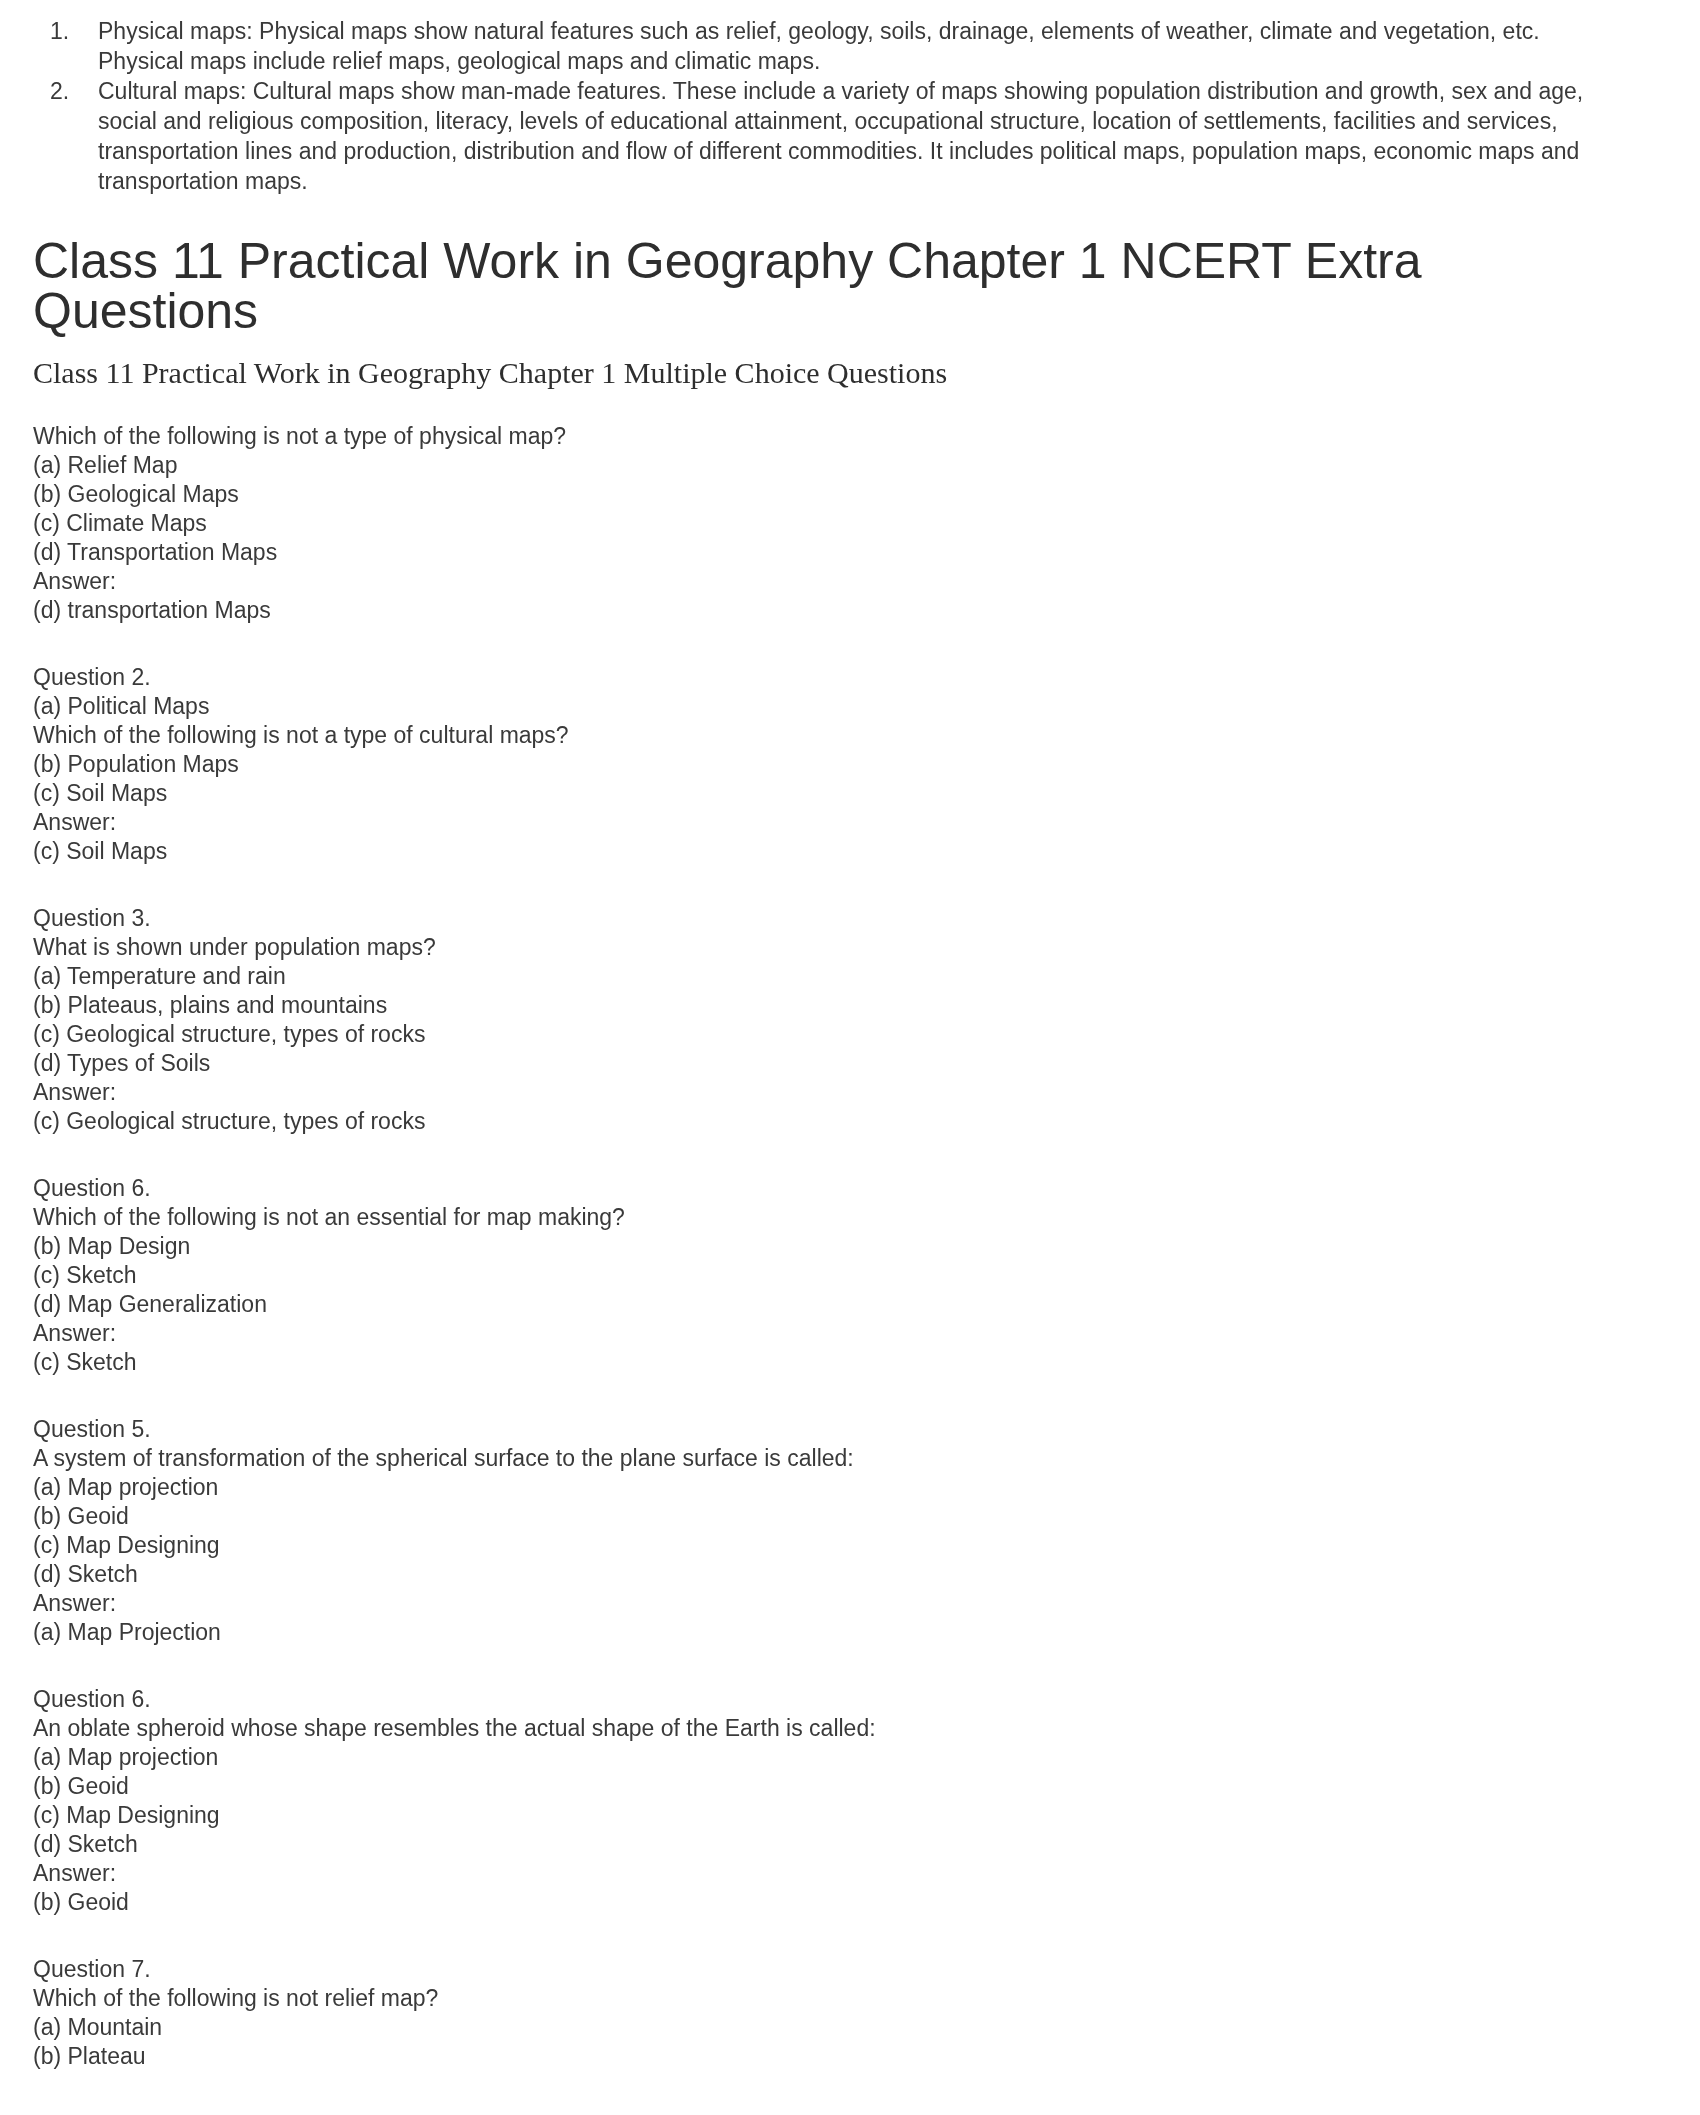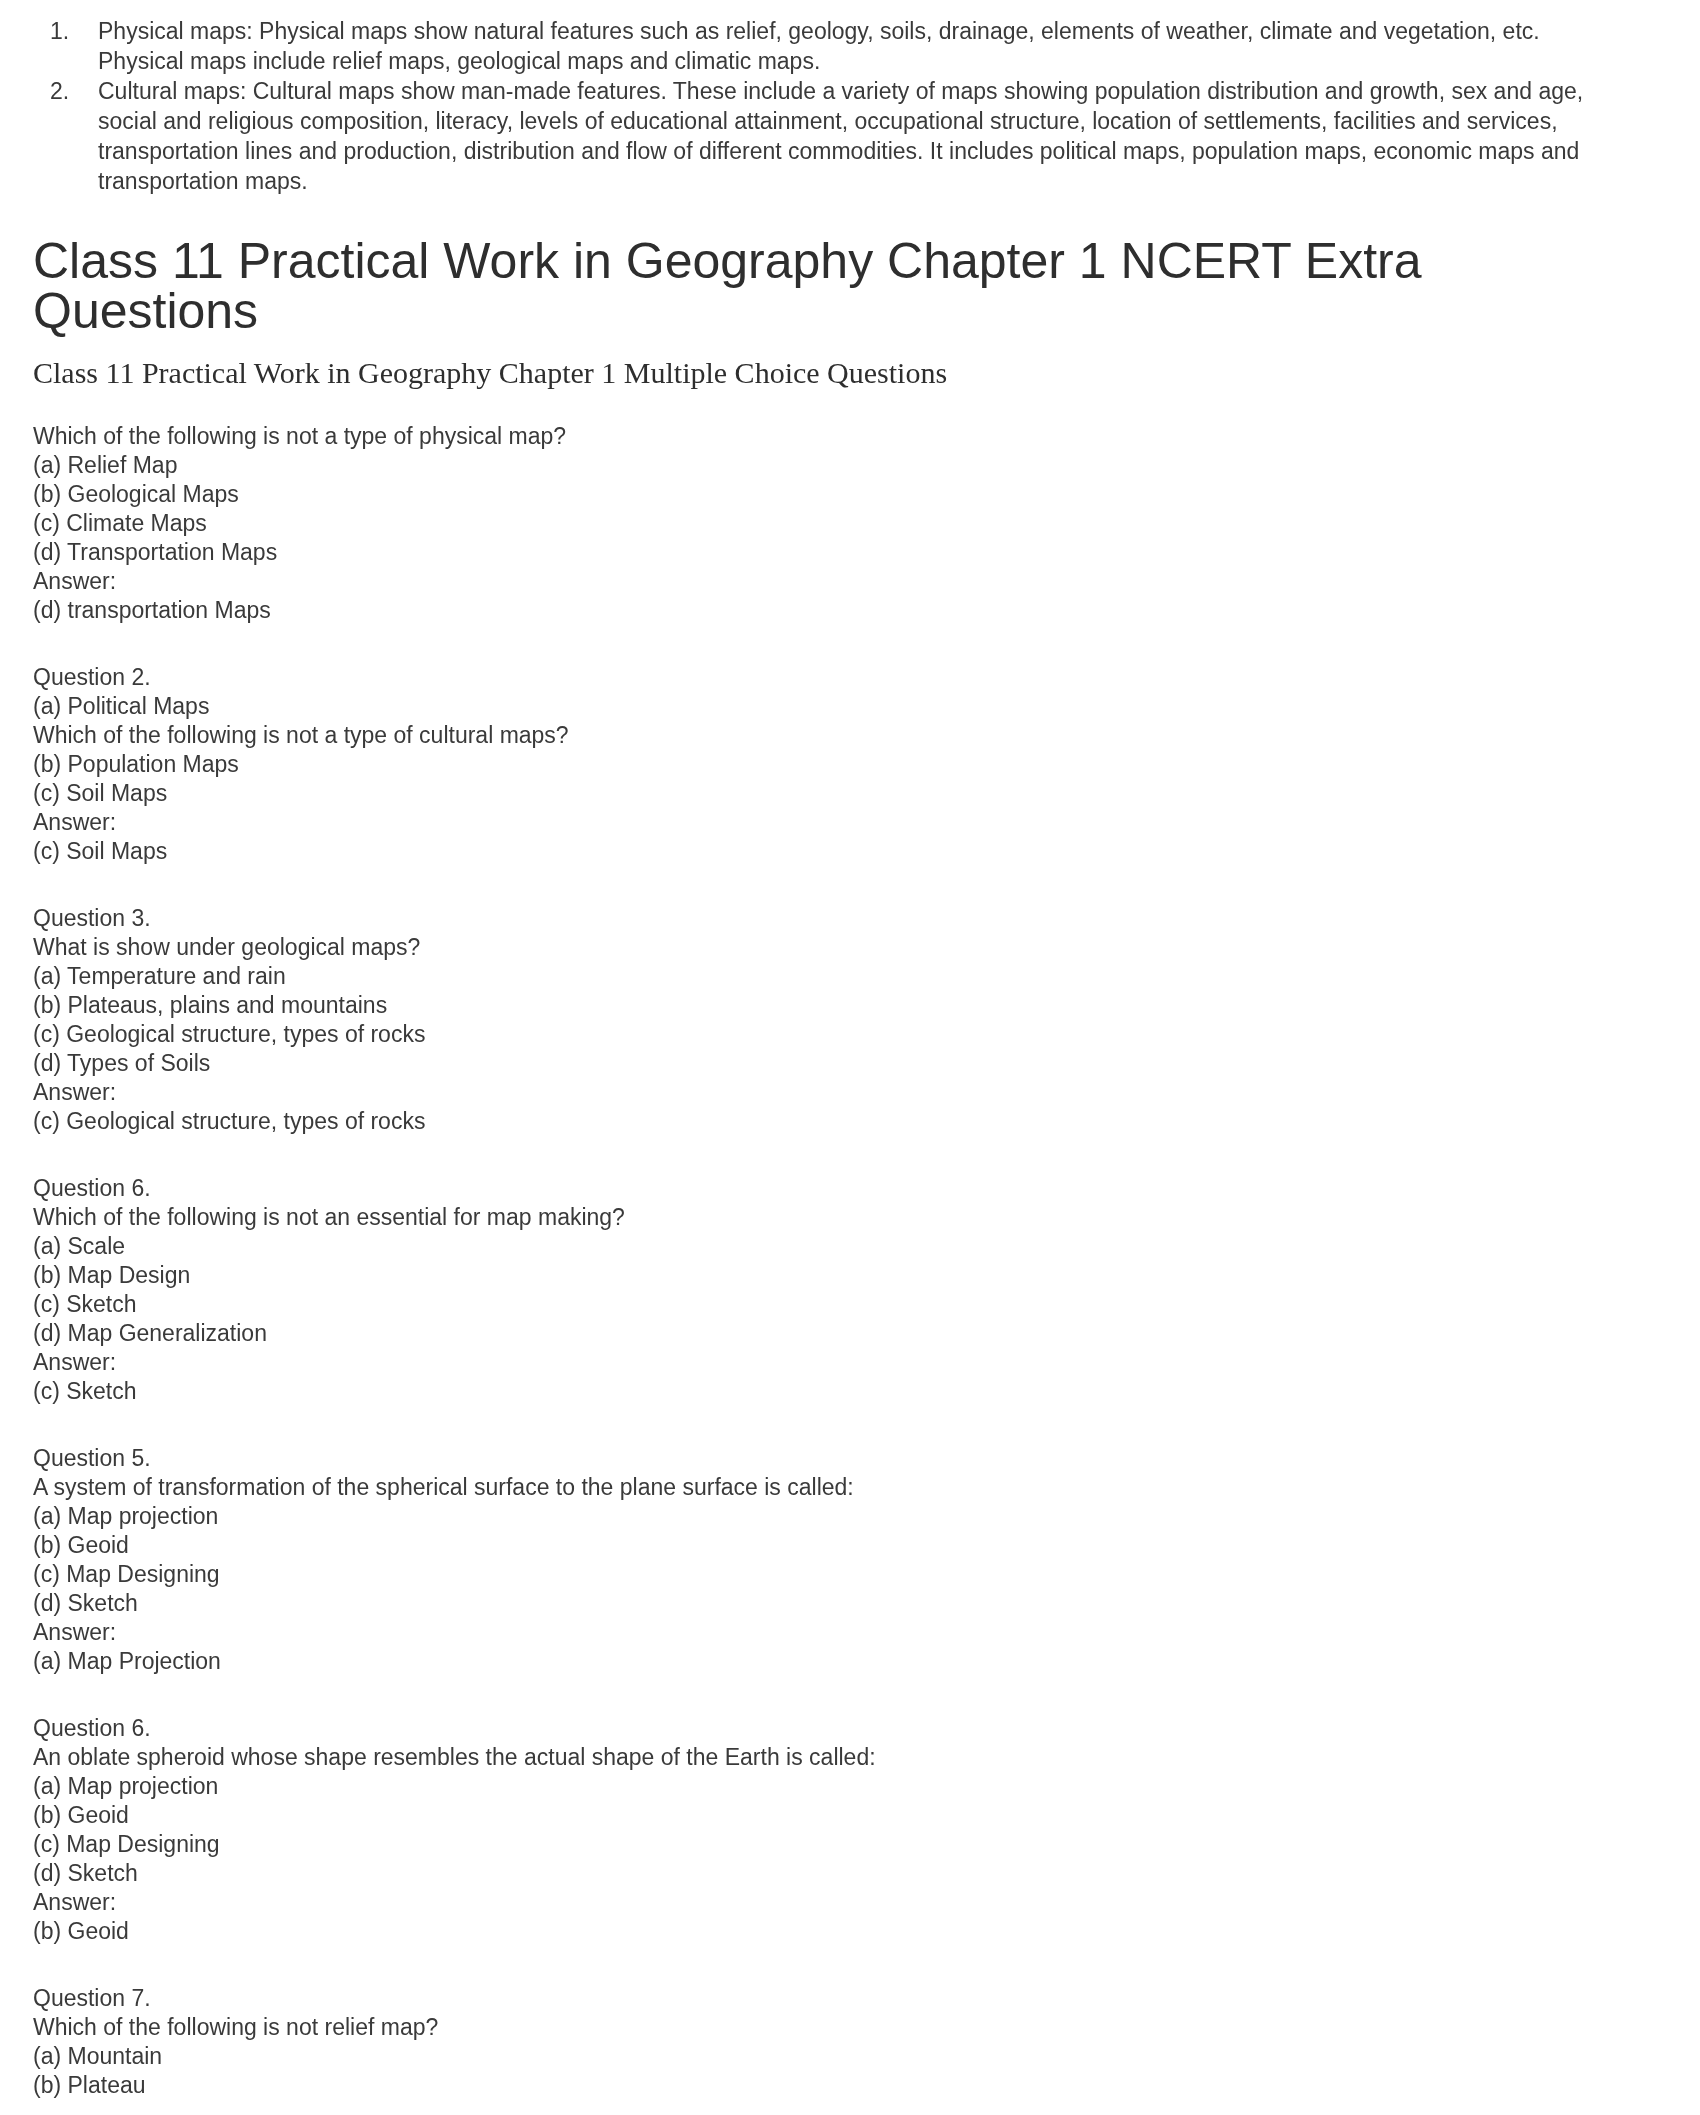--- a/index.html
+++ b/index.html
@@ -107,33 +107,32 @@
       <div class="line">(a) Political Maps</div>
       <div class="line">Which of the following is not a type of cultural maps?</div>
       <div class="line">(b) Population Maps</div>
       <div class="line">(c) Soil Maps</div>
       <div class="line">Answer:</div>
       <div class="line">(c) Soil Maps</div>
     </div>
 
     <div class="q-block">
       <div class="line">Question 3.</div>
-      <div class="line">What is show under geological maps?</div>
+      <div class="line">What is shown under population maps?</div>
       <div class="line">(a) Temperature and rain</div>
       <div class="line">(b) Plateaus, plains and mountains</div>
       <div class="line">(c) Geological structure, types of rocks</div>
       <div class="line">(d) Types of Soils</div>
       <div class="line">Answer:</div>
       <div class="line">(c) Geological structure, types of rocks</div>
     </div>
 
     <div class="q-block">
       <div class="line">Question 6.</div>
       <div class="line">Which of the following is not an essential for map making?</div>
-      <div class="line">(a) Scale</div>
       <div class="line">(b) Map Design</div>
       <div class="line">(c) Sketch</div>
       <div class="line">(d) Map Generalization</div>
       <div class="line">Answer:</div>
       <div class="line">(c) Sketch</div>
     </div>
 
     <div class="q-block">
       <div class="line">Question 5.</div>
       <div class="line">A system of transformation of the spherical surface to the plane surface is called:</div>

